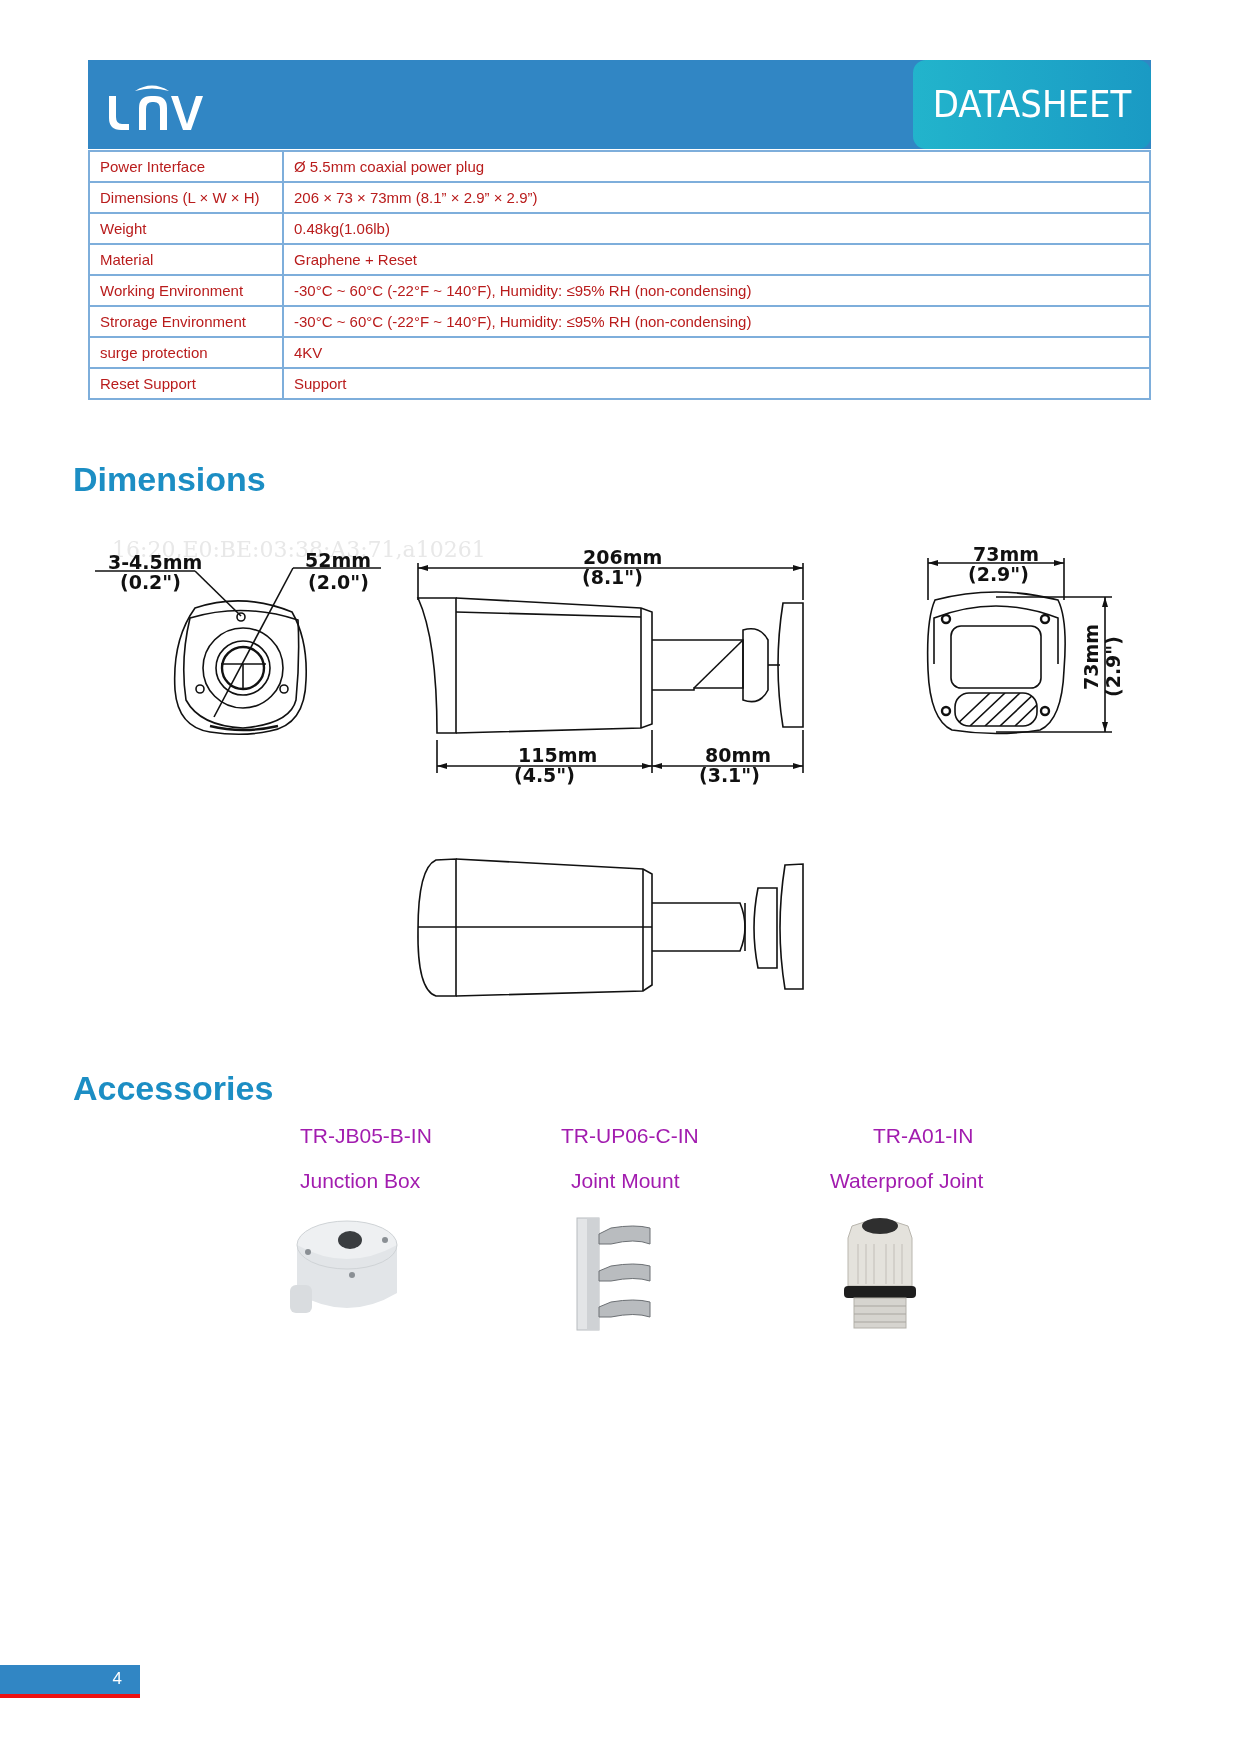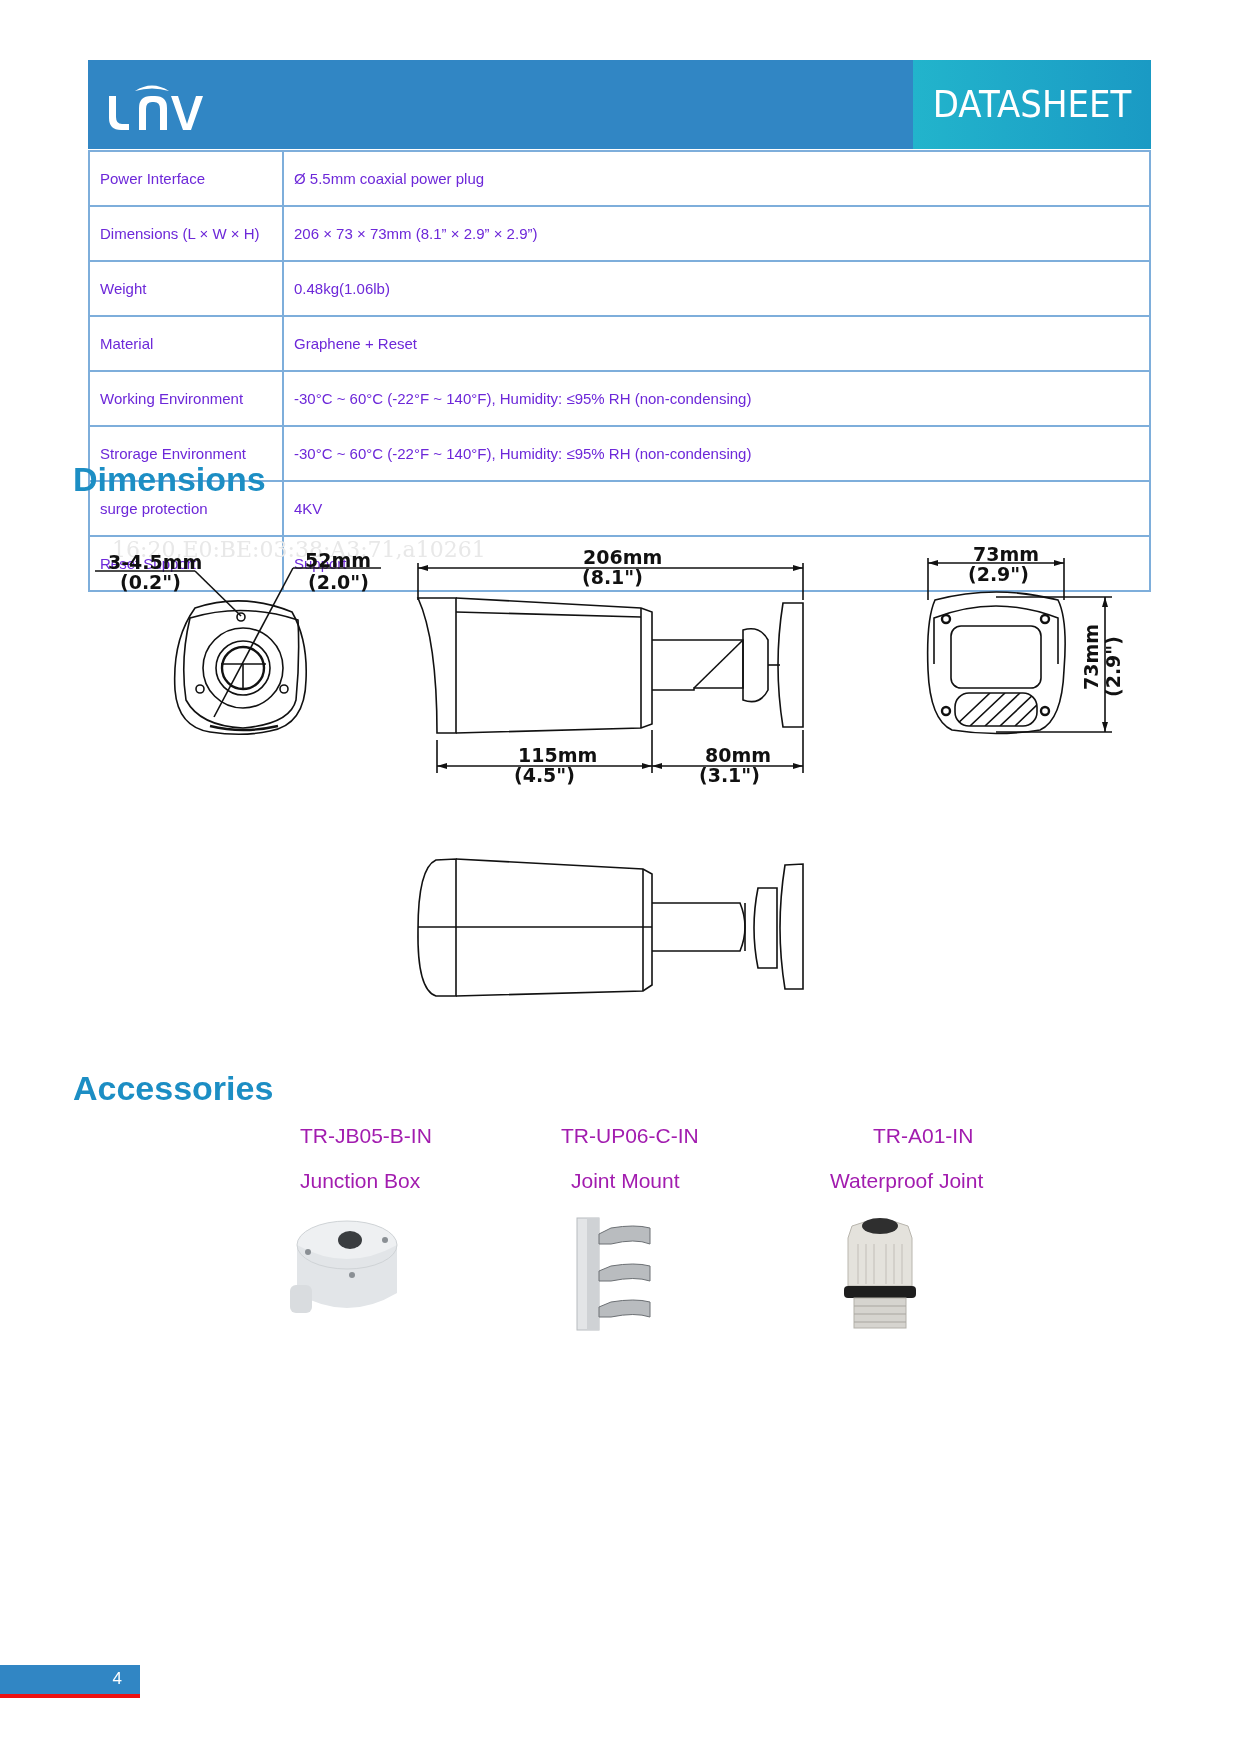--- a/index.html
+++ b/index.html
@@ -5,28 +5,28 @@
   html, body { margin:0; padding:0; background:#ffffff; }
   body { width:1241px; height:1755px; position:relative; overflow:hidden;
          font-family:"Liberation Sans", "DejaVu Sans", sans-serif; color:#111; }
   .abs { position:absolute; }
 
   
   #header { left:88px; top:60px; width:1063px; height:89px; background:#3186c4; }
   #logo { left:17px; top:18px; width:100px; height:56px; }
   #datasheet-box { left:825px; top:0; width:238px; height:89px;
      background:linear-gradient(90deg,#22b4cc 0%,#1a9ac4 100%);
-     display:flex; align-items:center; justify-content:center; }
+     display:flex; align-items:center; justify-content:center;border-radius:13px; }
   #datasheet-box span { color:#fff; font-size:37px; font-weight:normal; letter-spacing:0px;
      font-family:"DejaVu Sans", sans-serif; transform:scaleX(0.92); }
 
   
   #spec-table { left:88px; top:150px; width:1063px; border-collapse:collapse;
      font-size:15px; }
-  #spec-table td { border:2px solid #7eaedb; height:29px; padding:12px 10px; color:#6d28d9; }
+  #spec-table td { border:2px solid #7eaedb; height:29px; padding:0 10px; color:#b91c1c; }
   #spec-table td.k { width:172px; }
 
   .section-title { color:#1c8ec4; font-size:34px; font-weight:bold; left:73px;margin-top:28px; }
 
   
   svg.draw { position:absolute; overflow:visible; }
   .ln { stroke:#111; stroke-width:1.6; fill:none; }
   .ln2 { stroke:#111; stroke-width:2.4; fill:none; }
   .lbl { font-family:"DejaVu Sans", sans-serif; font-weight:bold; font-size:19px; fill:#111; }
   .wm { font-family:"DejaVu Serif", serif; font-size:22px; fill:#e8e8e8; }

